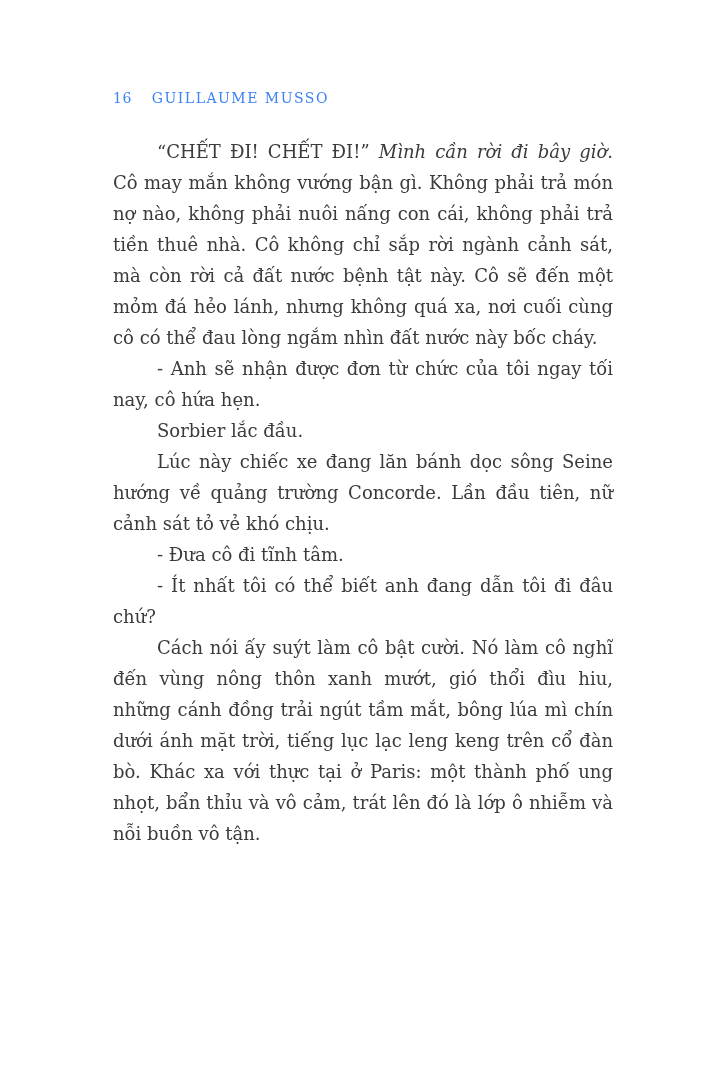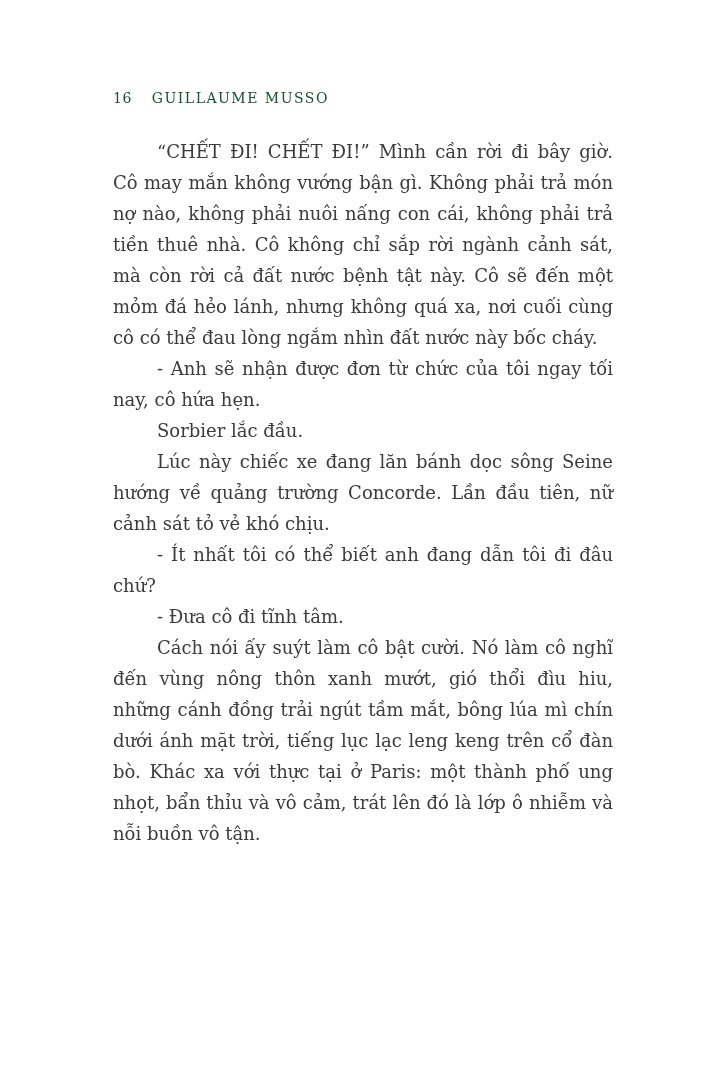--- a/index.html
+++ b/index.html
@@ -17,49 +17,49 @@
     font-family: "DejaVu Serif", serif;
     color: #3b3b3b;
     overflow: hidden;
   }
   .page-header {
     display: flex;
     align-items: flex-end;
     gap: 20px;
     font-size: 14px;
     letter-spacing: 1.5px;
-    color: #14532d;
+    color: #3b82f6;
     margin-bottom: 30px;
   }
   .page-header .page-number {
     letter-spacing: 0.5px;
   }
   .body-text p {
     margin: 0;
     padding: 0;
     text-indent: 44px;
     font-size: 18px;
     line-height: 31px;
     text-align: justify;
     color: #3b3b3b;
   }
-  .body-text .italic { }
+  .body-text .italic { font-style: italic; }
   .body-text .bold { font-weight: normal; }
 </style>
 </head>
 <body>
 
 <div class="page">
   <header class="page-header">
     <span class="page-number">16</span>
     <span class="author">GUILLAUME MUSSO</span>
   </header>
 
   <main class="body-text" id="paragraphs">
       <p><span class="bold">“CHẾT ĐI! CHẾT ĐI!” </span><span class="italic">Mình cần rời đi bây giờ</span><span>. Cô may mắn không vướng bận gì. Không phải trả món nợ nào, không phải nuôi nấng con cái, không phải trả tiền thuê nhà. Cô không chỉ sắp rời ngành cảnh sát, mà còn rời cả đất nước bệnh tật này. Cô sẽ đến một mỏm đá hẻo lánh, nhưng không quá xa, nơi cuối cùng cô có thể đau lòng ngắm nhìn đất nước này bốc cháy.</span></p>
       <p><span>- Anh sẽ nhận được đơn từ chức của tôi ngay tối nay, cô hứa hẹn.</span></p>
       <p><span>Sorbier lắc đầu.</span></p>
       <p><span>Lúc này chiếc xe đang lăn bánh dọc sông Seine hướng về quảng trường Concorde. Lần đầu tiên, nữ cảnh sát tỏ vẻ khó chịu.</span></p>
+      <p><span>- Đưa cô đi tĩnh tâm.</span></p>
       <p><span>- Ít nhất tôi có thể biết anh đang dẫn tôi đi đâu chứ?</span></p>
-      <p><span>- Đưa cô đi tĩnh tâm.</span></p>
       <p><span>Cách nói ấy suýt làm cô bật cười. Nó làm cô nghĩ đến vùng nông thôn xanh mướt, gió thổi đìu hiu, những cánh đồng trải ngút tầm mắt, bông lúa mì chín dưới ánh mặt trời, tiếng lục lạc leng keng trên cổ đàn bò. Khác xa với thực tại ở Paris: một thành phố ung nhọt, bẩn thỉu và vô cảm, trát lên đó là lớp ô nhiễm và nỗi buồn vô tận.</span></p>
     </main>
 </div>
 
 </body></html>

